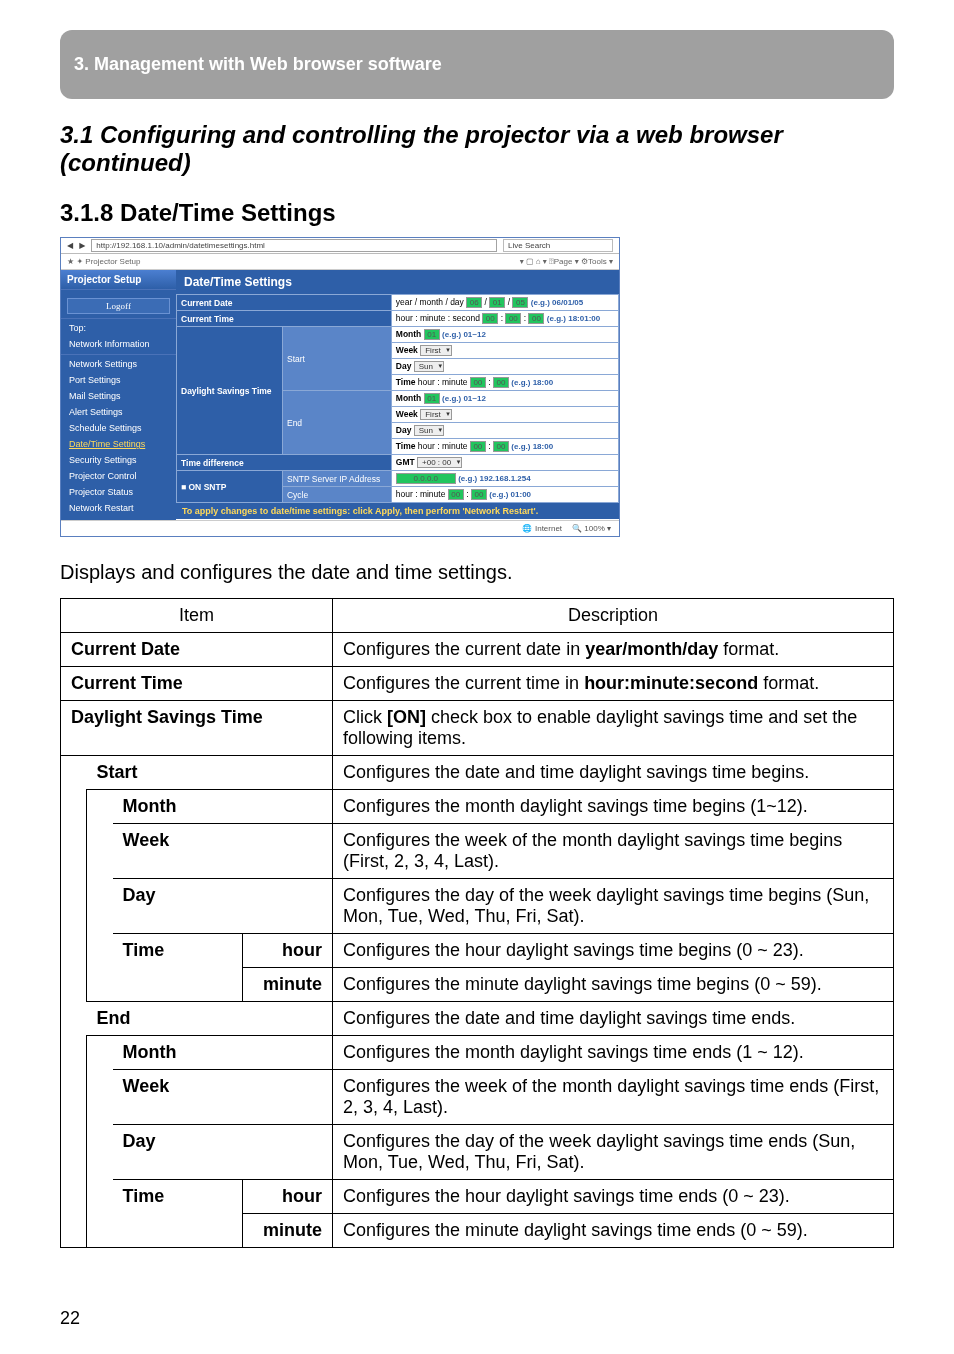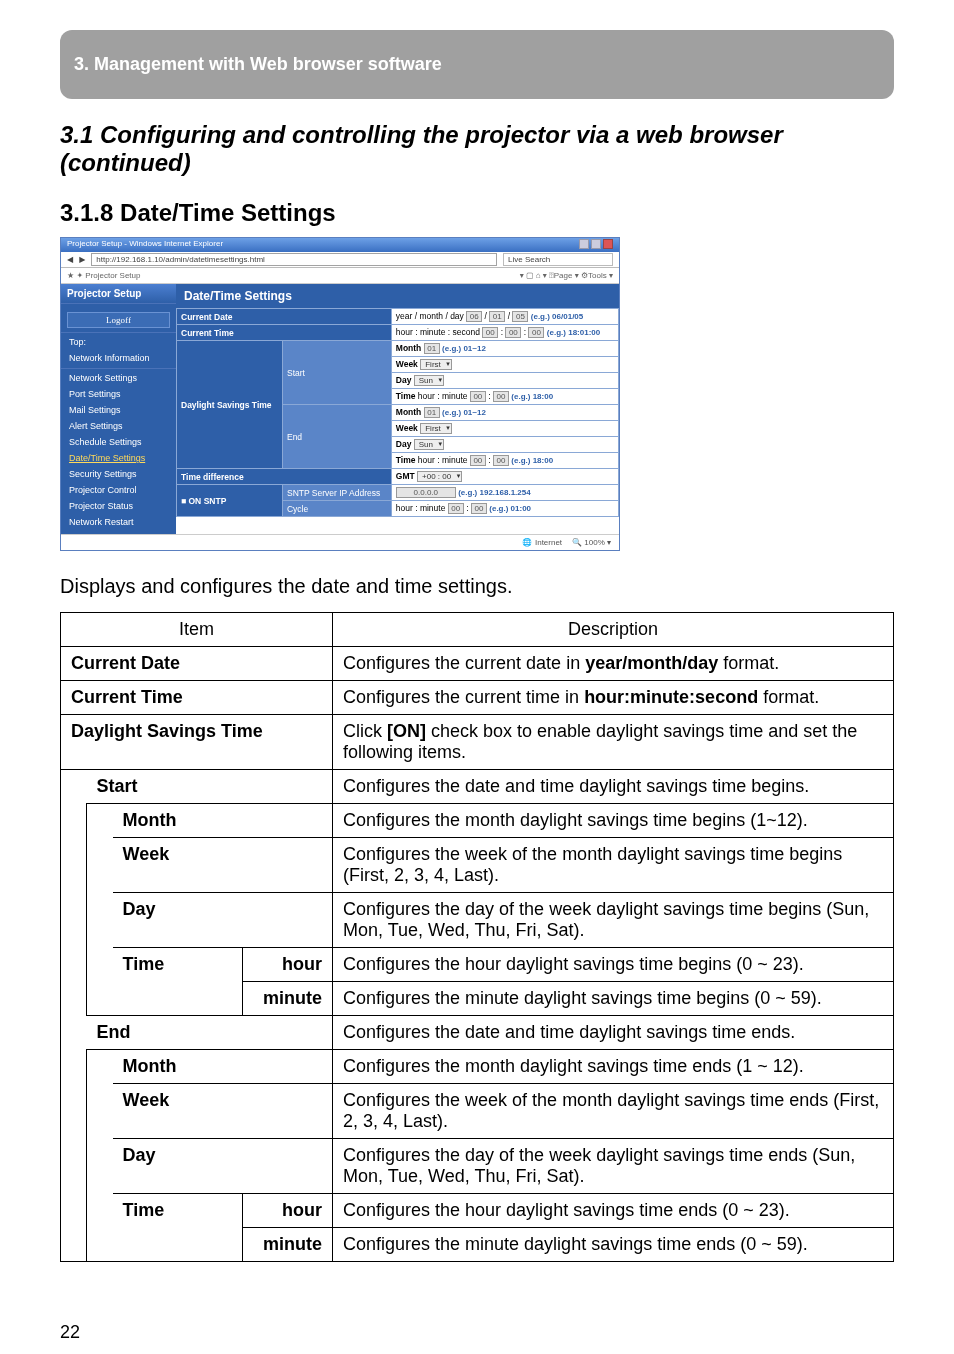--- a/index.html
+++ b/index.html
@@ -55,21 +55,21 @@
   .ss-nav li{padding:3px 8px;}
   .ss-nav li.sep{border-top:1px solid #4a72b8;margin-top:2px;padding-top:4px;}
   .ss-nav li.active{color:#ffd95a;text-decoration:underline;}
   .ss-nav li.logoff{background:#3b6cb5;margin:4px 6px;border:1px solid #6a92d3;text-align:center;padding:2px;color:#fff;font-family:Liberation Serif, serif;}
   .ss-main{flex:1;}
   .ss-main .panel-title{background:#2e5fa8;color:#fff;font-weight:bold;padding:5px 8px;font-size:12px;}
   .ss-table{width:100%;border-collapse:collapse;font-size:8.5px;}
   .ss-table td{border:1px solid #8aa8d6;padding:2px 4px;vertical-align:middle;}
   .ss-table td.hd{background:#2e5fa8;color:#fff;font-weight:bold;}
   .ss-table td.hd2{background:#5a85c8;color:#fff;}
-  .ss-input{display:inline-block;background:#e5e5e5;border:1px solid #999;padding:0 2px;min-width:16px;text-align:center;font-size:8px;color:#555;}
+  .ss-input{display:inline-block;background:#22c55e;border:1px solid #999;padding:0 2px;min-width:16px;text-align:center;font-size:8px;color:#555;}
   .ss-sel{display:inline-block;background:#eee;border:1px solid #999;padding:0 10px 0 4px;font-size:8px;color:#333;position:relative;}
   .ss-sel::after{content:"▾";position:absolute;right:1px;font-size:7px;}
   .ss-hint{color:#2e5fa8;font-size:8px;font-weight:bold;}
   .ss-apply{background:#2e5fa8;color:#ffd95a;font-weight:bold;padding:3px 6px;font-size:9px;}
   .ss-status{height:16px;border-top:1px solid #ccc;display:flex;justify-content:flex-end;align-items:center;padding:0 8px;gap:10px;font-size:8px;color:#555;}
 
   .intro { font-size: 20px; margin: 10px 0 14px 0; }
 
   table.main { width:100%; border-collapse:collapse; font-size:18px; }
   table.main th, table.main td { border:1.5px solid #000; padding:6px 10px; vertical-align:top; text-align:left; }
@@ -85,28 +85,20 @@
 </head>
 <body>
 
 <div class="banner">3. Management with Web browser software</div>
 
 <h2 class="h-main">3.1 Configuring and controlling the projector via a web browser (continued)</h2>
 
 <h3 class="h-sub">3.1.8 Date/Time Settings</h3>
 
 <div class="screenshot">
-  <div class="ss-titlebar">
-    <span>Projector Setup - Windows Internet Explorer</span>
-    <span class="wbtn">
-        <span></span>
-        <span></span>
-        <span></span>
-      </span>
-  </div>
   <div class="ss-addr">
     <span>◀</span>
     <span>▶</span>
     <span class="url">http://192.168.1.10/admin/datetimesettings.html</span>
     <span class="search">Live Search</span>
   </div>
   <div class="ss-toolbar">
     <span>★ ✦ <span>Projector Setup</span></span>
     <span>▾ ▢  ⌂ ▾ ⍰Page ▾ ⚙Tools ▾</span>
   </div>
@@ -188,20 +180,21 @@
           <td class="hd" rowspan="2"><span>■ ON</span> <span>SNTP</span></td>
           <td class="hd2">SNTP Server IP Address</td>
           <td><span class="ss-input" style="min-width:60px">0.0.0.0</span> <span class="ss-hint">(e.g.) 192.168.1.254</span></td>
         </tr>
         <tr>
           <td class="hd2">Cycle</td>
           <td><span>hour : minute</span> <span class="ss-input">00</span> : <span class="ss-input">00</span> <span class="ss-hint">(e.g.) 01:00</span></td>
         </tr>
       </tbody>
         </table>
+      <div class="ss-apply">To apply changes to date/time settings: click Apply, then perform 'Network Restart'.</div>
     </div>
   </div>
   <div class="ss-status">
     <span>🌐 <span>Internet</span></span>
     <span>🔍 <span>100%</span> ▾</span>
   </div>
 </div>
 
 <p class="intro">Displays and configures the date and time settings.</p>
 

